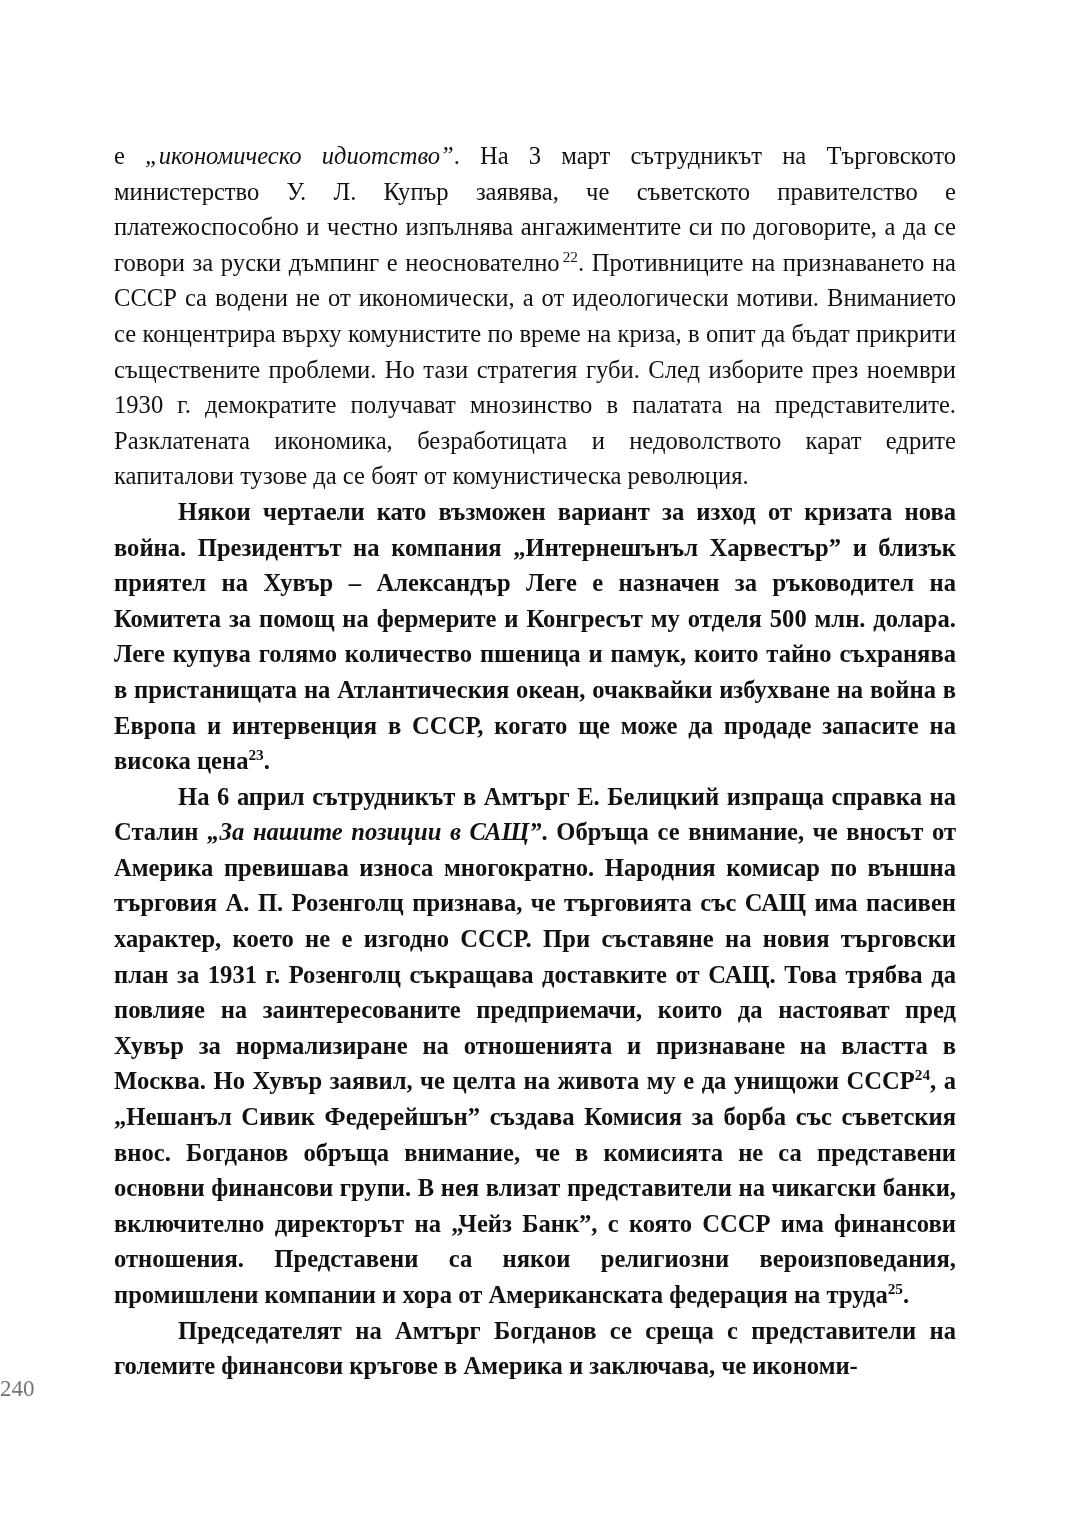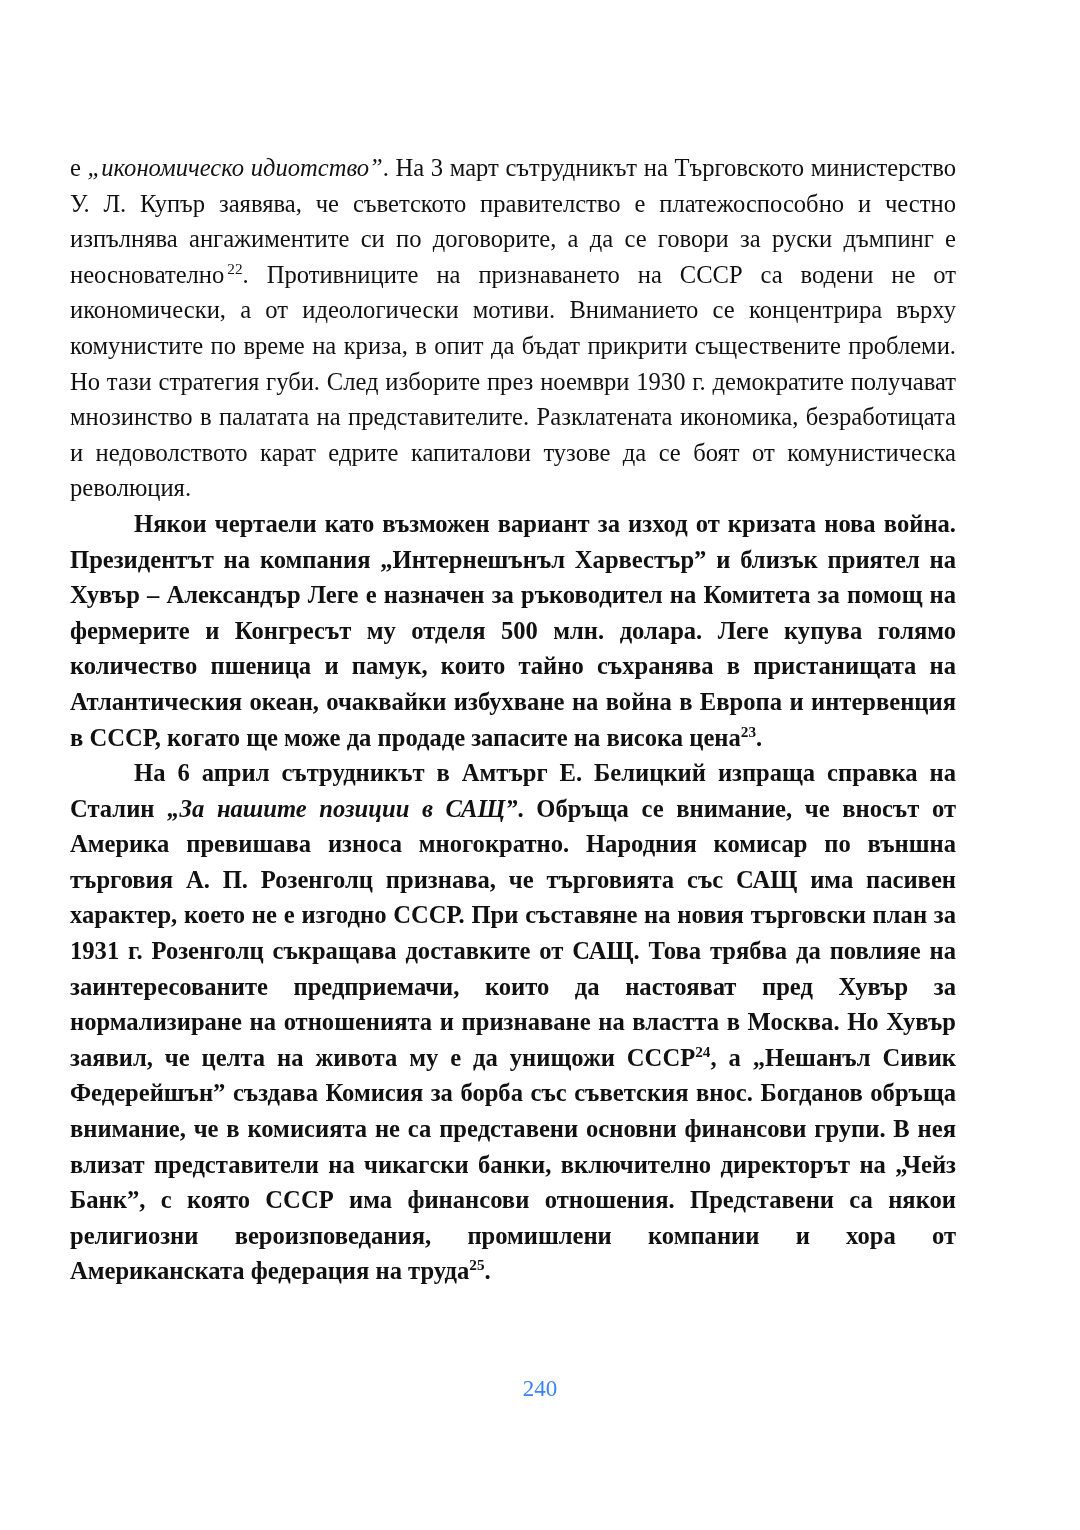--- a/index.html
+++ b/index.html
@@ -11,25 +11,25 @@
     width: 1080px;
     height: 1530px;
     font-family: "Liberation Serif", "DejaVu Serif", serif;
     color: #111111;
     position: relative;
     overflow: hidden;
   }
   .page {
     position: absolute;
     left: 0;
-    top: 12px;
+    top: 0;
     width: 1080px;
     height: 1124px;
     box-sizing: border-box;
-    padding: 138px 124px 0 70px;
+    padding: 138px 124px 0 114px;
   }
   .body-text {
     font-size: 24.6px;
     line-height: 35.6px;
     text-align: justify;
     text-justify: inter-word;
     hyphens: manual;
   }
   .body-text p {
     margin: 0;
@@ -50,41 +50,42 @@
     font-size: 0.62em;
     vertical-align: super;
     line-height: 0;
     margin-left: 3px;
   }
   .page-number {
     position: absolute;
     left: 0;
     top: 1376px;
     width: 1080px;
-    text-align: center;
+    text-align: left;
     font-size: 23px;
     font-family: "Liberation Serif", "DejaVu Serif", serif;
-    color: #3b82f6;
+    color: #737373;
   }
 </style>
 </head>
 <body>
 
 <div class="page">
   <div class="body-text">
 
     <p class="para">
       <span>е </span><span class="ital">„икономическо идиотство”</span><span>. На 3 март сътрудникът на Търговското министерство У. Л. Купър заявява, че съветското правителство е платежоспособно и честно изпълнява ангажиментите си по договорите, а да се говори за руски дъмпинг е неоснователно</span><sup class="sup-spaced">22</sup><span>. Противниците на признаването на СССР са водени не от икономически, а от идеологически мотиви. Вниманието се концентрира върху комунистите по време на криза, в опит да бъдат прикрити съществените проблеми. Но тази стратегия губи. След изборите през ноември 1930 г. демократите получават мнозинство в палатата на представителите. Разклатената икономика, безработицата и недоволството карат едрите капиталови тузове да се боят от комунистическа революция.</span>
     </p>
 
     <p class="para para-indent">
       <span>Някои чертаели като възможен вариант за изход от кризата нова война. Президентът на компания „Интернешънъл Харвестър” и близък приятел на Хувър – Александър Леге е назначен за ръководител на Комитета за помощ на фермерите и Конгресът му отделя 500 млн. долара. Леге купува голямо количество пшеница и памук, които тайно съхранява в пристанищата на Атлантическия океан, очаквайки избухване на война в Европа и интервенция в СССР, когато ще може да продаде запасите на висока цена</span><sup>23</sup><span>.</span>
     </p>
 
     <p class="para para-indent">
       <span>На 6 април сътрудникът в Амтърг Е. Белицкий изпраща справка на Сталин </span><span class="ital">„За нашите позиции в САЩ”</span><span>. Обръща се внимание, че вносът от Америка превишава износа многократно. Народния комисар по външна търговия А. П. Розенголц признава, че търговията със САЩ има пасивен характер, което не е изгодно СССР. При съставяне на новия търговски план за 1931 г. Розенголц съкращава доставките от САЩ. Това трябва да повлияе на заинтересованите предприемачи, които да настояват пред Хувър за нормализиране на отношенията и признаване на властта в Москва. Но Хувър заявил, че целта на живота му е да унищожи СССР</span><sup>24</sup><span>, а „Нешанъл Сивик Федерейшън” създава Комисия за борба със съветския внос. Богданов обръща внимание, че в комисията не са представени основни финансови групи. В нея влизат представители на чикагски банки, включително директорът на „Чейз Банк”, с която СССР има финансови отношения. Представени са някои религиозни вероизповедания, промишлени компании и хора от Американската федерация на труда</span><sup>25</sup><span>.</span>
     </p>
 
+    <p class="para para-indent">Председателят на Амтърг Богданов се среща с представители на големите финансови кръгове в Америка и заключава, че икономи-</p>
 
   </div>
 </div>
 
 <div class="page-number">240</div>
 
 </body></html>

